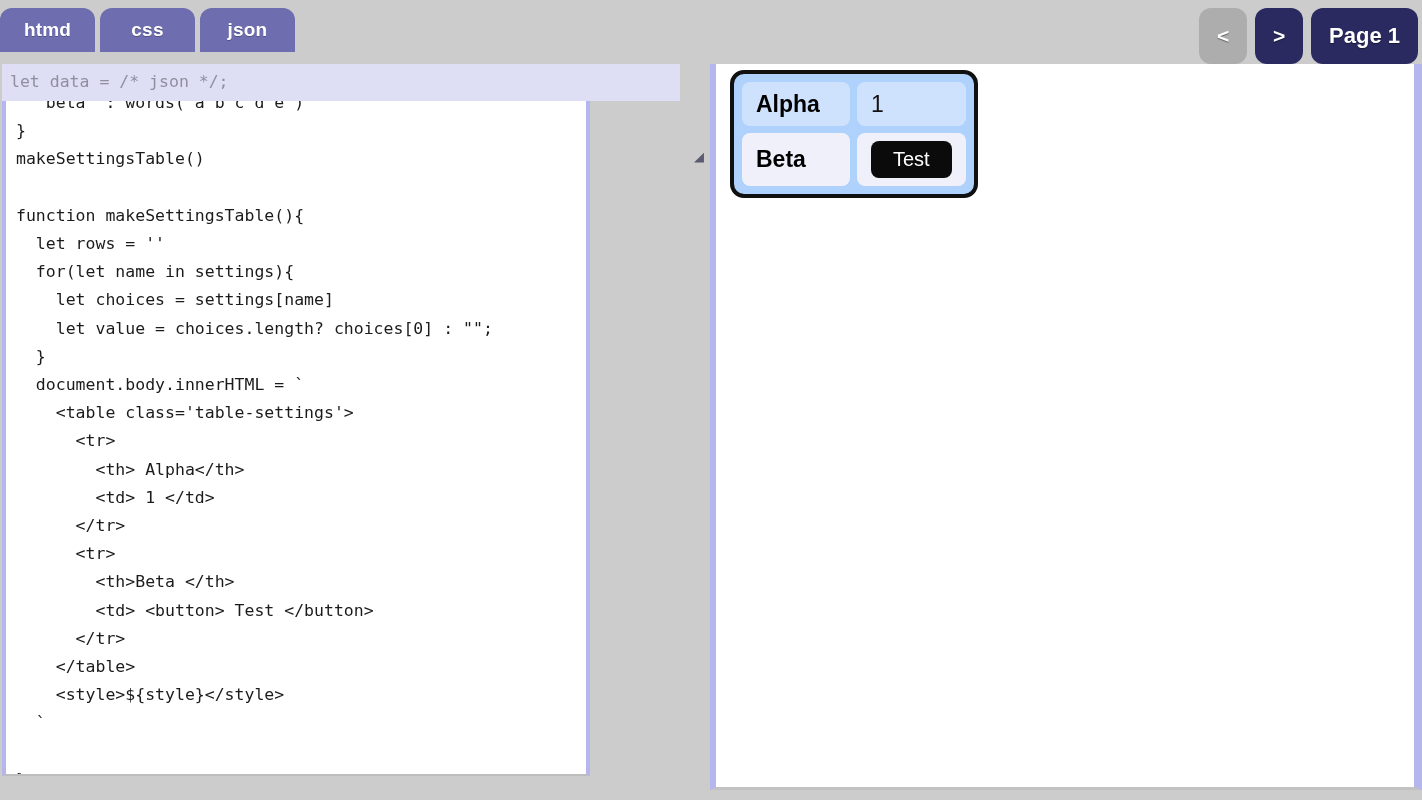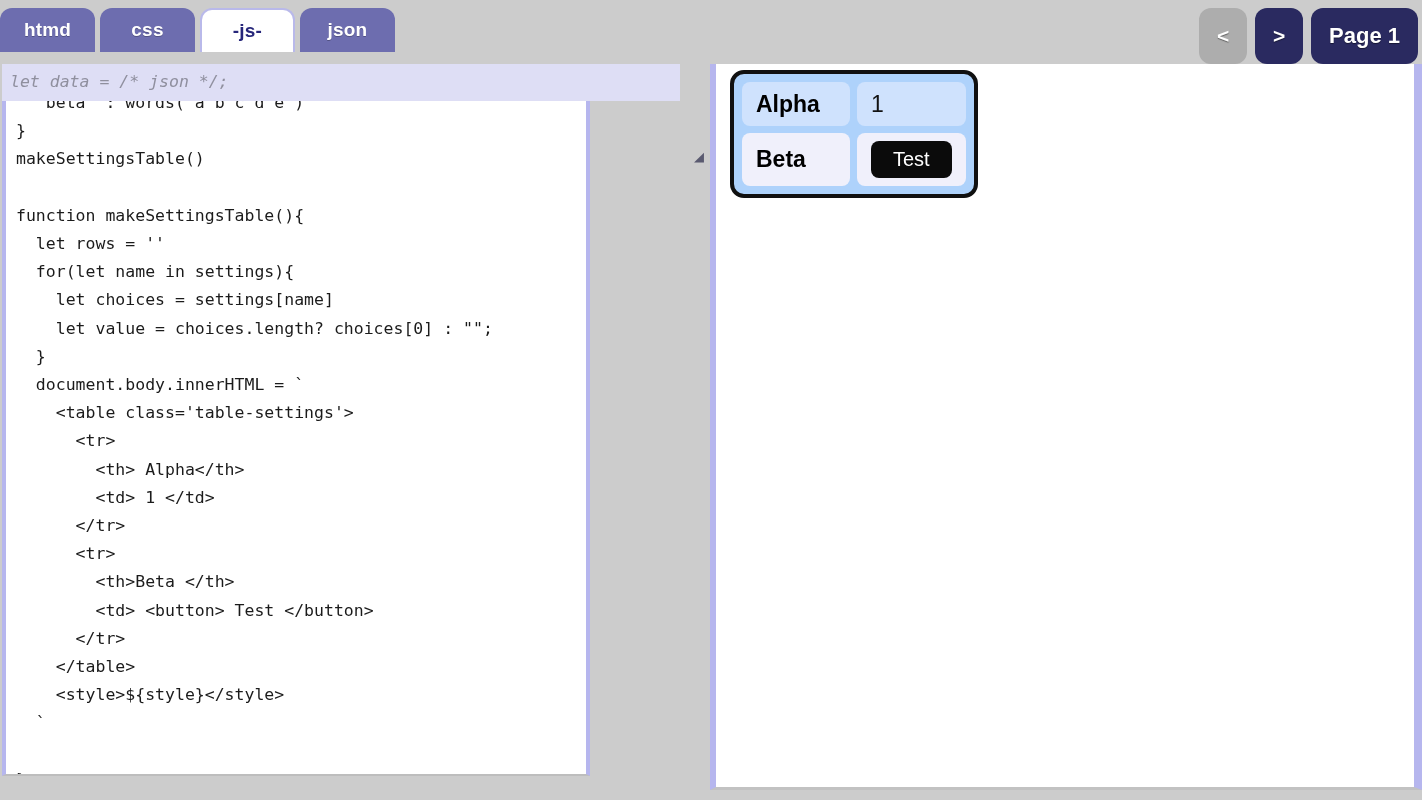--- a/index.html
+++ b/index.html
@@ -94,21 +94,20 @@
     border: none;
     outline: none;
     resize: none;
     color: #8f8f9e;
     font-family: "DejaVu Sans Mono", monospace;
     font-size: 16.5px;
     line-height: 28px;
     padding: 4px 8px 0 8px;
     overflow: hidden;
     white-space: pre;
-    font-style: italic;
   }
   #json-resize {
     position: absolute;
     left: 694px; top: 86px;
     width: 14px; height: 14px;
     pointer-events: none;
     color: #5a5a70;
     font-size: 13px;
     line-height: 13px;
   }
@@ -200,21 +199,20 @@
   }
 </style>
 </head>
 <body>
 
 <div id="topbar">
 
   <div class="tabstrip">
     <button class="tab">htmd</button>
     <button class="tab">css</button>
-    <button class="tab active">-js-</button>
     <button class="tab">json</button>
   </div>
 
   <div class="pager">
     <button class="pgbtn disabled">&lt;</button>
     <button class="pgbtn">&gt;</button>
     <button class="pgbtn page-label">Page 1</button>
   </div>
 
 </div>

